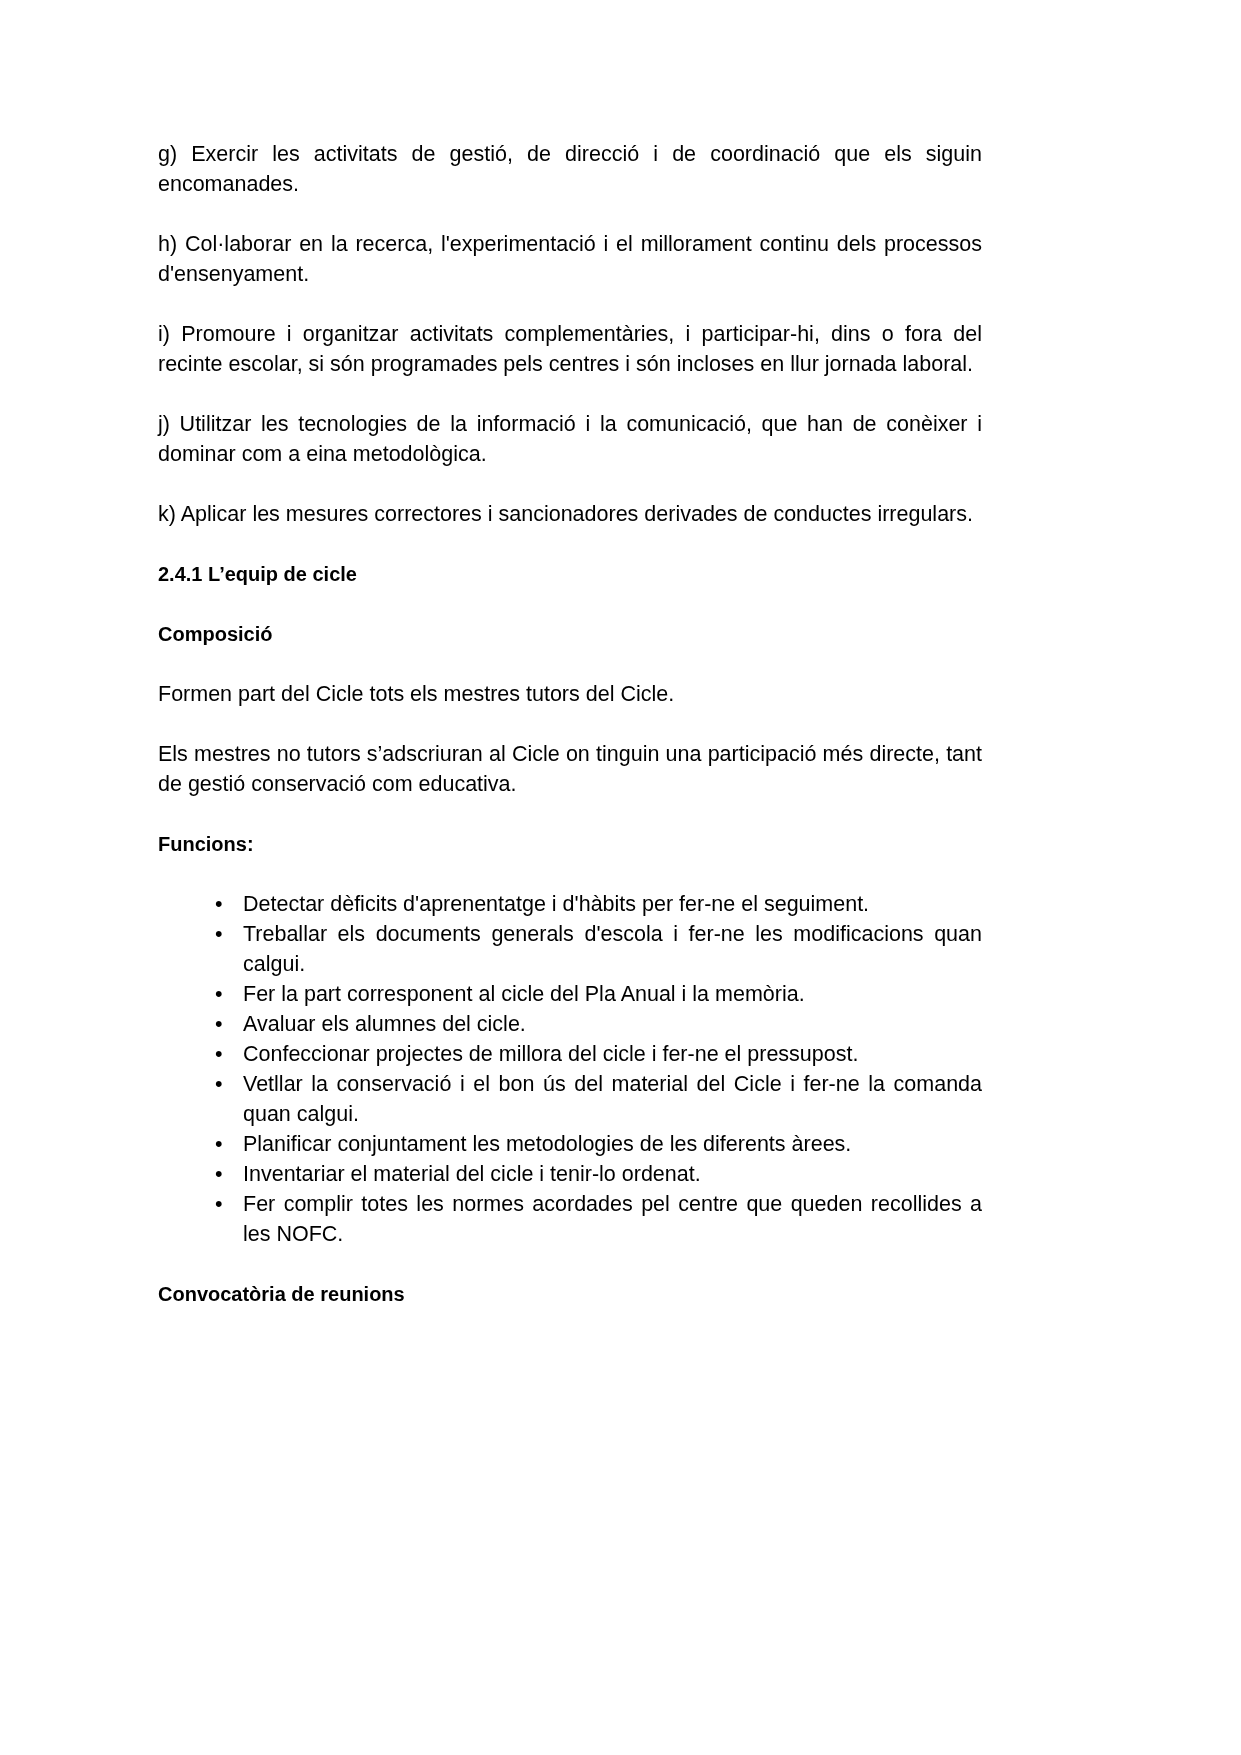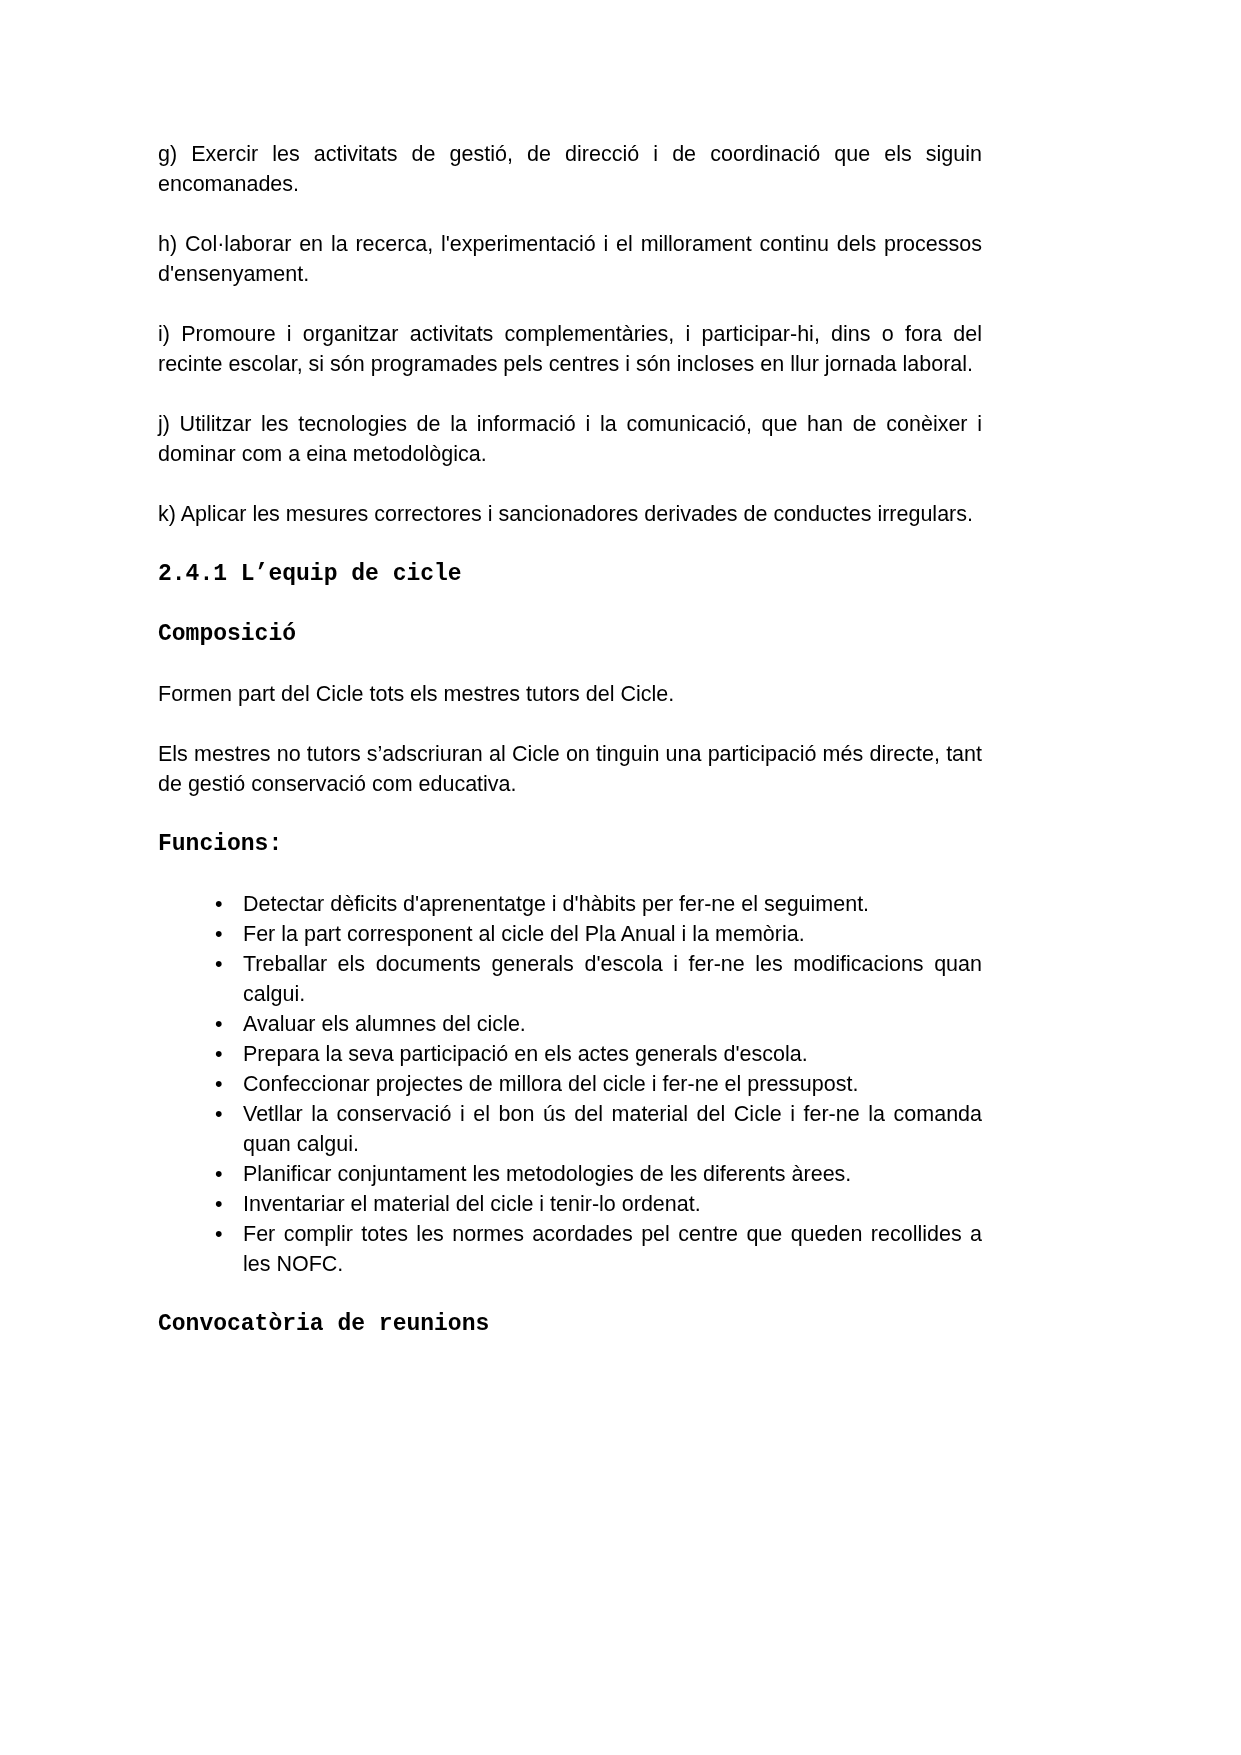--- a/index.html
+++ b/index.html
@@ -19,24 +19,23 @@
     line-height: 30px;
     color: #000000;
     overflow: hidden;
   }
   .para {
     margin: 0 0 30px 0;
     text-align: justify;
   }
   .heading {
     font-weight: 700;
-    font-size: 23px;
+    font-size: 20px;
     line-height: 30px;
     margin: 0 0 30px 0;
-    font-family: Liberation Mono, monospace;
   }
   .heading.spaced {
     margin-top: 28px;
   }
   ul.bullets {
     list-style: none;
     margin: 0 0 30px 0;
     padding: 0;
   }
   ul.bullets li {
@@ -66,24 +65,23 @@
 
   <h3 class="heading">Composició</h3>
 
   <p class="para">Formen part del Cicle tots els mestres tutors del Cicle.</p>
   <p class="para">Els mestres no tutors s’adscriuran al Cicle on tinguin una participació més directe, tant de gestió conservació com educativa.</p>
 
   <h3 class="heading spaced">Funcions:</h3>
 
   <ul class="bullets">
     <li>Detectar dèficits d'aprenentatge i d'hàbits per fer-ne el seguiment.</li>
+    <li>Treballar els documents generals d'escola i fer-ne les modificacions quan calgui.</li>
     <li>Fer la part corresponent al cicle del Pla Anual i la memòria.</li>
-    <li>Treballar els documents generals d'escola i fer-ne les modificacions quan calgui.</li>
     <li>Avaluar els alumnes del cicle.</li>
-    <li>Prepara la seva participació en els actes generals d'escola.</li>
     <li>Confeccionar projectes de millora del cicle i fer-ne el pressupost.</li>
     <li>Vetllar la conservació i el bon ús del material del Cicle i fer-ne la comanda quan calgui.</li>
     <li>Planificar conjuntament les metodologies de les diferents àrees.</li>
     <li>Inventariar el material del cicle i tenir-lo ordenat.</li>
     <li>Fer complir totes les normes acordades pel centre que queden recollides a les NOFC.</li>
   </ul>
 
   <h3 class="heading spaced">Convocatòria de reunions</h3>
 
 </div>

